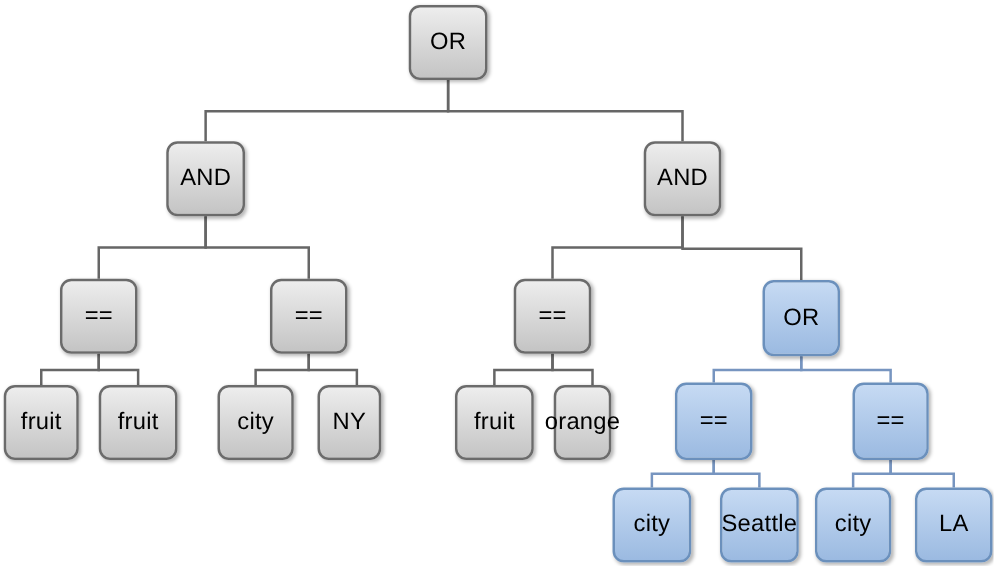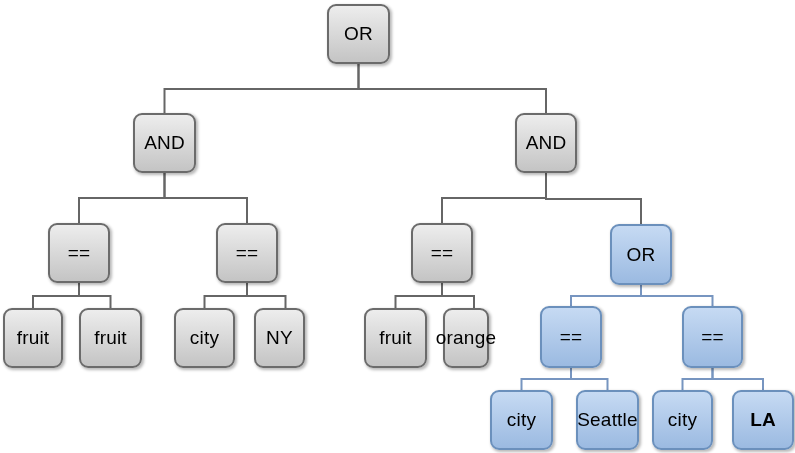--- a/index.html
+++ b/index.html
@@ -74,14 +74,14 @@
     <div class="node" style="left: 79px; top: 308px; width: 63px; height: 60px; background: linear-gradient(rgb(237, 237, 237), rgb(196, 196, 196)); border-color: rgb(107, 107, 107); color: rgb(0, 0, 0);">fruit</div>
     <div class="node" style="left: 174px; top: 308px; width: 61px; height: 60px; background: linear-gradient(rgb(237, 237, 237), rgb(196, 196, 196)); border-color: rgb(107, 107, 107); color: rgb(0, 0, 0);">city</div>
     <div class="node" style="left: 254px; top: 308px; width: 51px; height: 60px; background: linear-gradient(rgb(237, 237, 237), rgb(196, 196, 196)); border-color: rgb(107, 107, 107); color: rgb(0, 0, 0);">NY</div>
     <div class="node" style="left: 364px; top: 308px; width: 63px; height: 60px; background: linear-gradient(rgb(237, 237, 237), rgb(196, 196, 196)); border-color: rgb(107, 107, 107); color: rgb(0, 0, 0);">fruit</div>
     <div class="node" style="left: 443px; top: 308px; width: 46px; height: 60px; background: linear-gradient(rgb(237, 237, 237), rgb(196, 196, 196)); border-color: rgb(107, 107, 107); color: rgb(0, 0, 0);">orange</div>
     <div class="node" style="left: 540px; top: 306px; width: 62px; height: 62px; background: linear-gradient(rgb(198, 218, 243), rgb(155, 186, 225)); border-color: rgb(107, 144, 188); color: rgb(0, 0, 0);">==</div>
     <div class="node" style="left: 682px; top: 306px; width: 61px; height: 62px; background: linear-gradient(rgb(198, 218, 243), rgb(155, 186, 225)); border-color: rgb(107, 144, 188); color: rgb(0, 0, 0);">==</div>
     <div class="node" style="left: 490px; top: 390px; width: 63px; height: 60px; background: linear-gradient(rgb(198, 218, 243), rgb(155, 186, 225)); border-color: rgb(107, 144, 188); color: rgb(0, 0, 0);">city</div>
     <div class="node" style="left: 576px; top: 390px; width: 63px; height: 60px; background: linear-gradient(rgb(198, 218, 243), rgb(155, 186, 225)); border-color: rgb(107, 144, 188); color: rgb(0, 0, 0);">Seattle</div>
     <div class="node" style="left: 652px; top: 390px; width: 61px; height: 60px; background: linear-gradient(rgb(198, 218, 243), rgb(155, 186, 225)); border-color: rgb(107, 144, 188); color: rgb(0, 0, 0);">city</div>
-    <div class="node" style="left: 732px; top: 390px; width: 62px; height: 60px; background: linear-gradient(rgb(198, 218, 243), rgb(155, 186, 225)); border-color: rgb(107, 144, 188); color: rgb(0, 0, 0); font-weight: bold;">LA</div>
+    <div class="node" style="left: 732px; top: 390px; width: 62px; height: 60px; background: linear-gradient(rgb(198, 218, 243), rgb(155, 186, 225)); border-color: rgb(107, 144, 188); color: rgb(0, 0, 0);">LA</div>
   </div>
 
 </body></html>

